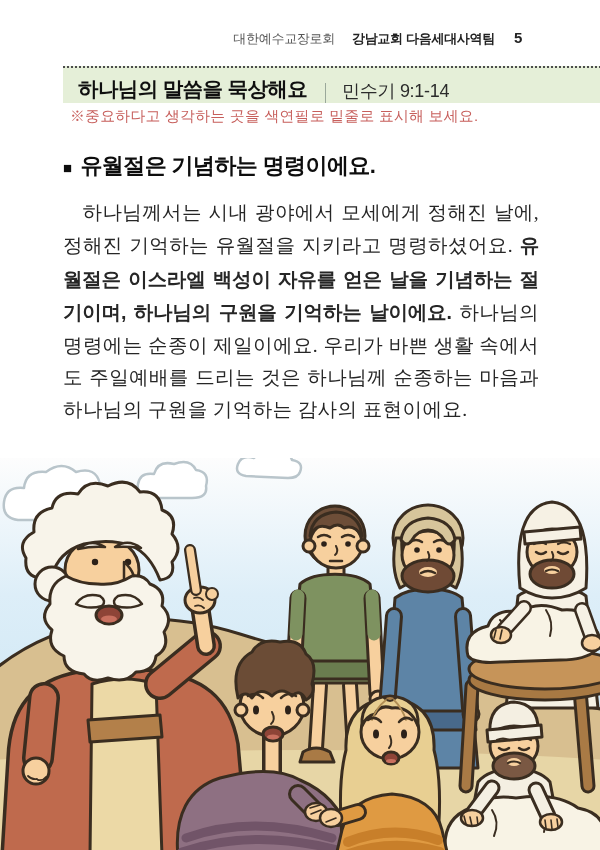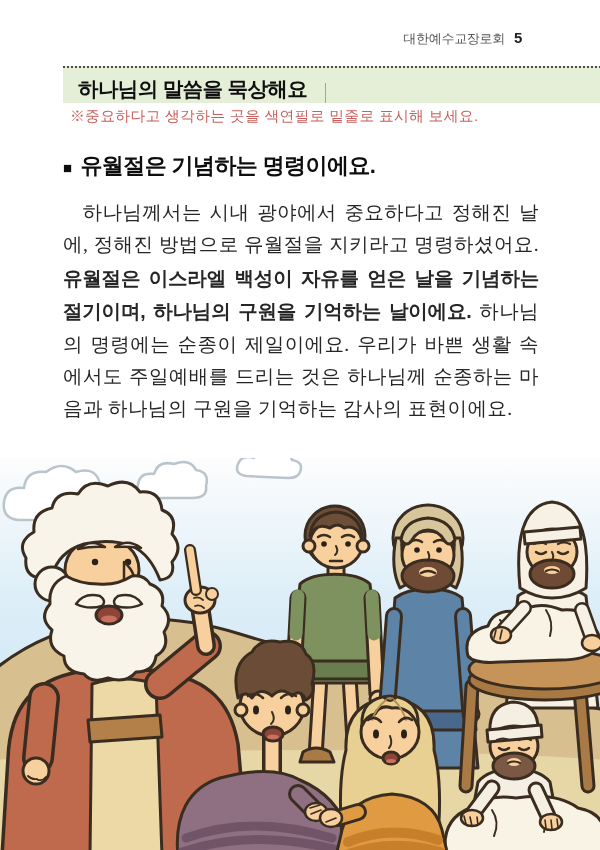--- a/index.html
+++ b/index.html
@@ -1,19 +1,19 @@
 <!DOCTYPE html>
 <html><head>
 <meta charset="utf-8">
 <style>
   html,body{margin:0;padding:0;}
   body{width:600px;height:850px;background:#ffffff;position:relative;overflow:hidden;
        font-family:"Liberation Sans", sans-serif;}
   .page-header{position:absolute;top:29px;right:78px;font-size:13px;color:#3f3f3f;
-       display:flex;gap:7px;align-items:baseline;letter-spacing:-0.3px;}
+       display:flex;gap:17px;align-items:baseline;letter-spacing:-0.3px;}
   .page-header .org{font-weight:400;color:#555;}
   .page-header .team{font-weight:700;color:#222;}
   .page-header .pagenum{font-weight:700;font-size:15px;color:#222;margin-left:2px;}
 
   .title-box{position:absolute;left:63px;top:66px;width:562px;height:37px;background:#e5efd8;
        border-top:2px dotted #4c4c4c;box-sizing:border-box;display:flex;align-items:flex-end;
        padding-left:15px;}
   .title-text{font-size:20.5px;font-weight:700;color:#0f0f0f;letter-spacing:-0.6px;}
   .vdivider{width:1px;height:20px;background:#9aa89a;margin:0 16px 0 18px;flex:0 0 auto;}
   .scripture{font-size:18px;color:#2b2b2b;letter-spacing:-0.3px;}
@@ -29,36 +29,38 @@
        text-align:justify;word-break:break-all;text-indent:1em;letter-spacing:0.4px;}
   .body-text .em{font-weight:700;font-family:"Liberation Sans", sans-serif;letter-spacing:-0.2px;}
 
   .illustration{position:absolute;left:0;top:458px;width:600px;height:392px;display:block;}
 </style>
 </head>
 <body>
 
 <div class="page-header">
   <span class="org">대한예수교장로회</span>
+  <span class="team">강남교회 다음세대사역팀</span>
   <span class="pagenum">5</span>
 </div>
 
 <div class="title-box">
   <span class="title-text">하나님의 말씀을 묵상해요</span>
   <span class="vdivider"></span>
+  <span class="scripture">민수기 9:1-14</span>
 </div>
 
 <div class="note">※중요하다고 생각하는 곳을 색연필로 밑줄로 표시해 보세요.</div>
 
 <div class="section-heading">
   <span class="bullet">■</span>
   <span>유월절은 기념하는 명령이에요.</span>
 </div>
 
-<div class="body-text"><span>하나님께서는 시내 광야에서 중요하다고 정해진 날에, 정해진 방법으로 유월절을 지키라고 명령하셨어요. </span><span class="em">유월절은 이스라엘 백성이 자유를 얻은 날을 기념하는 절기이며, 하나님의 구원을 기억하는 날이에요.</span><span> 하나님의 명령에는 순종이 제일이에요. 우리가 바쁜 생활 속에서도 주일예배를 드리는 것은 하나님께 순종하는 마음과 하나님의 구원을 기억하는 감사의 표현이에요.</span></div>
+<div class="body-text"><span>하나님께서는 시내 광야에서 모세에게 정해진 날에, 정해진 기억하는 유월절을 지키라고 명령하셨어요. </span><span class="em">유월절은 이스라엘 백성이 자유를 얻은 날을 기념하는 절기이며, 하나님의 구원을 기억하는 날이에요.</span><span> 하나님의 명령에는 순종이 제일이에요. 우리가 바쁜 생활 속에서도 주일예배를 드리는 것은 하나님께 순종하는 마음과 하나님의 구원을 기억하는 감사의 표현이에요.</span></div>
 
 <svg class="illustration" viewBox="0 0 600 392" xmlns="http://www.w3.org/2000/svg">
   <defs>
     <linearGradient id="sky" x1="0" y1="0" x2="0" y2="1">
       <stop offset="0" stop-color="#fdfdfd"></stop>
       <stop offset="0.35" stop-color="#ddeef8"></stop>
       <stop offset="1" stop-color="#c3e2f2"></stop>
     </linearGradient>
   </defs>
 

